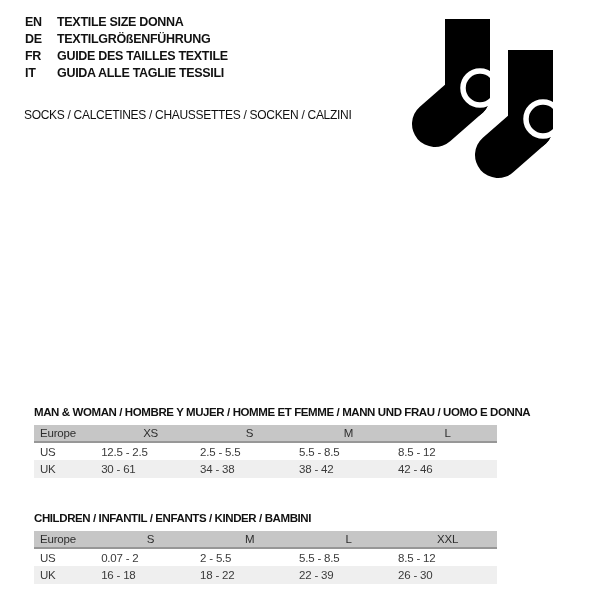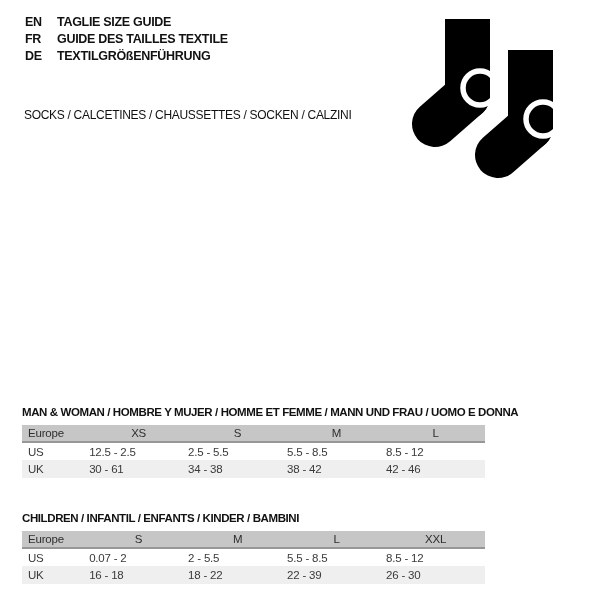--- a/index.html
+++ b/index.html
@@ -33,21 +33,21 @@
   .category-line{
     position:absolute;top:107px;left:24px;
     font-weight:normal;font-size:12px;letter-spacing:-0.3px;line-height:17px;
     white-space:nowrap;
   }
 
   
   .socks-svg{position:absolute;top:4px;left:405px;}
 
   
-  .tbl-section{position:absolute;left:22px;width:463px;}
+  .tbl-section{position:absolute;left:34px;width:463px;}
   .tbl-section.adult{top:405px;}
   .tbl-section.children{top:511px;}
   .tbl-title{
     font-weight:bold;font-size:11.5px;letter-spacing:-0.4px;
     line-height:14px;margin-bottom:6px;white-space:nowrap;color:var(--ink);
   }
   table.size-table{
     width:463px;border-collapse:collapse;table-layout:fixed;
     font-size:11.5px;letter-spacing:-0.2px;color:var(--table-text);
   }
@@ -65,29 +65,33 @@
   table.size-table tr.row-uk td{background:var(--alt-row-bg);}
 </style>
 </head>
 <body>
 
 <div class="page">
 
   <div class="lang-list">
     <div class="lang-row">
       <span class="lang-code">EN</span>
-      <span class="lang-label">TAGLIE SIZE GUIDE</span>
+      <span class="lang-label">TEXTILE SIZE DONNA</span>
+    </div>
+    <div class="lang-row">
+      <span class="lang-code">DE</span>
+      <span class="lang-label">TEXTILGRÖßENFÜHRUNG</span>
     </div>
     <div class="lang-row">
       <span class="lang-code">FR</span>
       <span class="lang-label">GUIDE DES TAILLES TEXTILE</span>
     </div>
     <div class="lang-row">
-      <span class="lang-code">DE</span>
-      <span class="lang-label">TEXTILGRÖßENFÜHRUNG</span>
+      <span class="lang-code">IT</span>
+      <span class="lang-label">GUIDA ALLE TAGLIE TESSILI</span>
     </div>
   </div>
 
   <div class="category-line">SOCKS / CALCETINES / CHAUSSETTES / SOCKEN / CALZINI</div>
 
   <svg class="socks-svg" width="195" height="185" viewBox="0 0 195 185" aria-hidden="true">
     <defs>
       <g id="sock">
         <rect x="33" y="0" width="45" height="77" fill="var(--icon-color)"></rect>
         <circle cx="55" cy="77" r="23" fill="var(--icon-color)"></circle>

